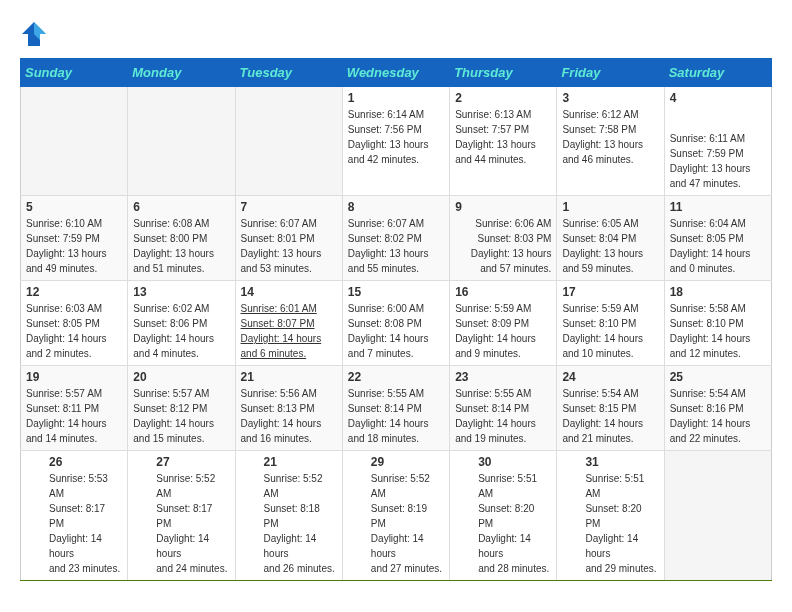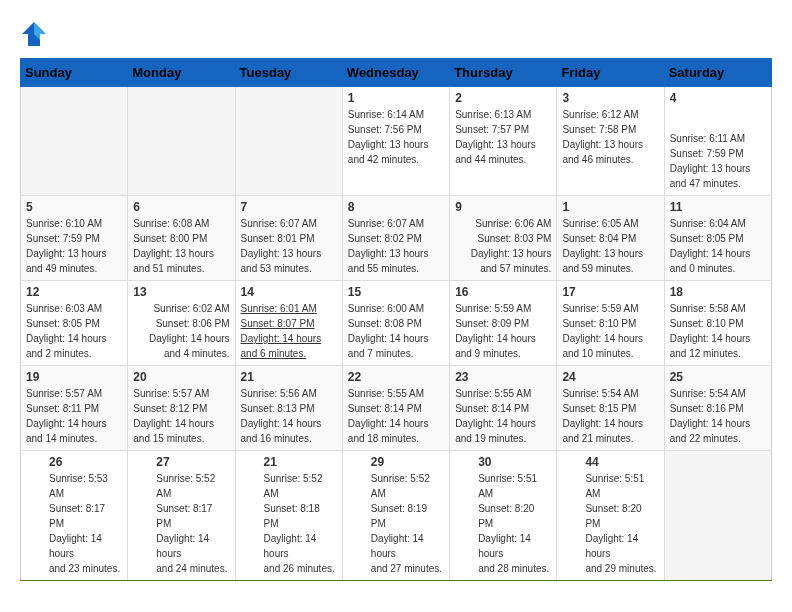--- a/index.html
+++ b/index.html
@@ -44,26 +44,27 @@
       font-size: 15px;
       color: #555;
     }
     .calendar {
       width: 100%;
       border-collapse: collapse;
       border: 1px solid #ccc;
     }
     .calendar th {
       background-color: #1565c0;
-      color: #000000;
+      color: #5eead4;
       font-size: 13px;
       font-weight: bold;
       padding: 6px 4px;
       text-align: left;
       border: 1px solid #1565c0;
+      font-style: italic;
     }
     .calendar td {
       vertical-align: top;
       padding: 4px 5px;
       font-size: 10.5px;
       color: #333;
       border: 1px solid #ddd;
       width: 107px;
       min-height: 80px;
       background: #fff;
@@ -209,21 +210,21 @@
       <tr>
         <td>
           <span class="day-number">12</span>
           <div class="day-info" style="white-space: pre-line;">Sunrise: 6:03 AM
 Sunset: 8:05 PM
 Daylight: 14 hours
 and 2 minutes.</div>
         </td>
         <td>
           <span class="day-number">13</span>
-          <div class="day-info" style="white-space: pre-line; text-align: right;">Sunrise: 6:02 AM
+          <div class="day-info" style="white-space: pre-line;">Sunrise: 6:02 AM
 Sunset: 8:06 PM
 Daylight: 14 hours
 and 4 minutes.</div>
         </td>
         <td>
           <span class="day-number">14</span>
           <div class="day-info" style="white-space: pre-line; text-decoration: underline;">Sunrise: 6:01 AM
 Sunset: 8:07 PM
 Daylight: 14 hours
 and 6 minutes.</div>
@@ -338,21 +339,21 @@
 and 27 minutes.</div>
         </td>
         <td>
           <span class="day-number">30</span>
           <div class="day-info" style="white-space: pre-line;">Sunrise: 5:51 AM
 Sunset: 8:20 PM
 Daylight: 14 hours
 and 28 minutes.</div>
         </td>
         <td>
-          <span class="day-number">44</span>
+          <span class="day-number">31</span>
           <div class="day-info" style="white-space: pre-line;">Sunrise: 5:51 AM
 Sunset: 8:20 PM
 Daylight: 14 hours
 and 29 minutes.</div>
         </td>
         <td class="empty-cell"></td>
       </tr>
     </tbody>
 </table>
 

